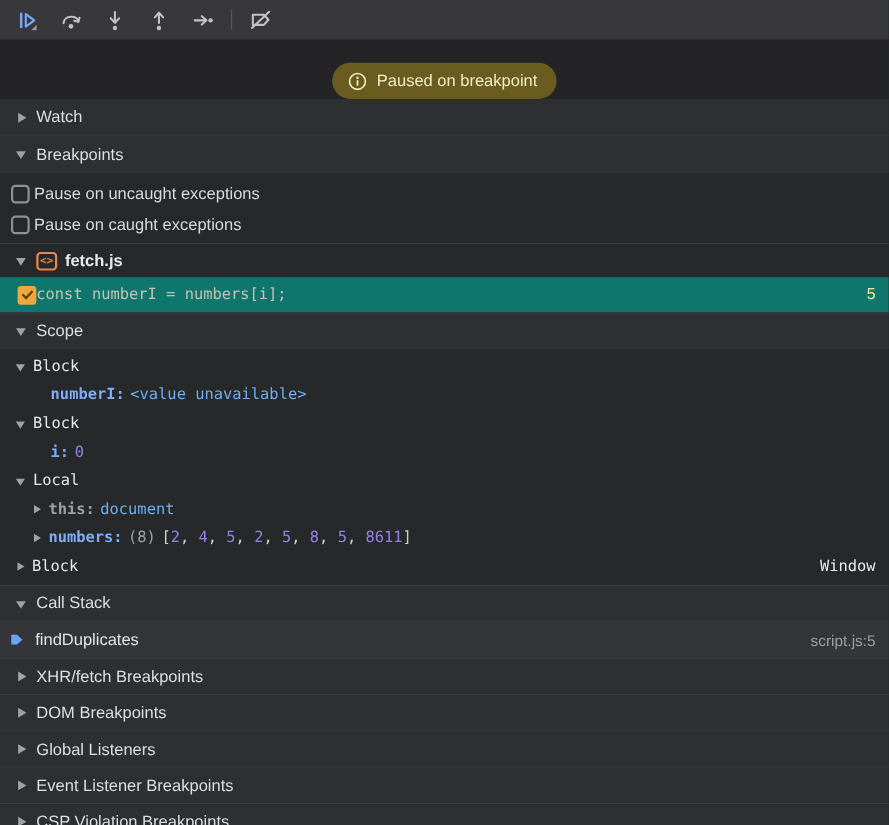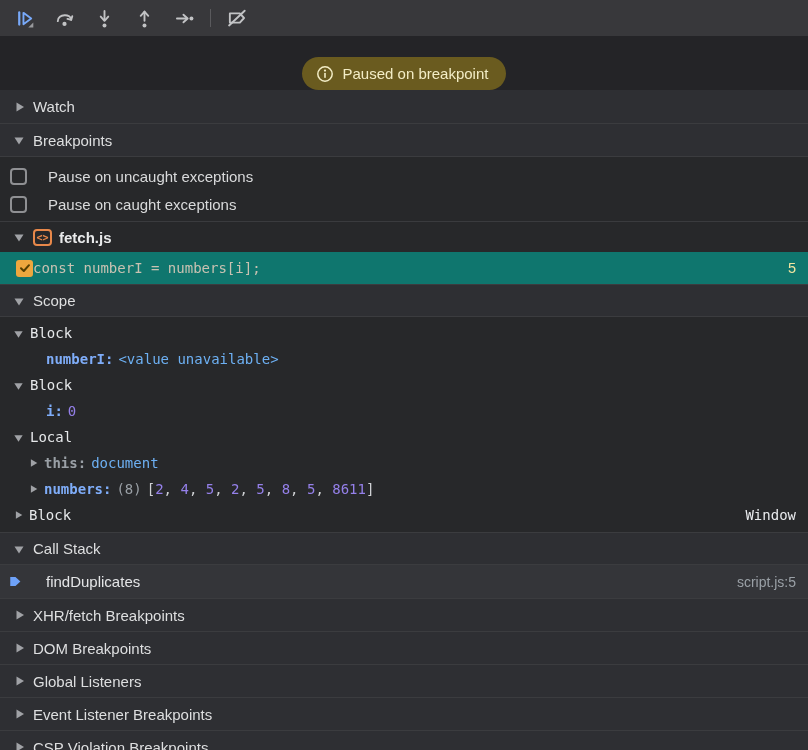--- a/index.html
+++ b/index.html
@@ -43,21 +43,21 @@
     display:flex; align-items:center; gap:7px;
     padding:0 12px 0 12px;
     color:#dedfe0; cursor:pointer;
   }
   .section-header.bordered-top { border-top:1px solid #3b3c3f; }
   .tri { flex:0 0 auto; display:block; }
 
   
   .bp-content { background:#27282a; padding-top:5px; }
   .cbx-row {
-    height:28px; display:flex; align-items:center; gap:21px;
+    height:28px; display:flex; align-items:center; gap:4px;
     padding-left:10px; color:#d9dadb;
   }
   .cbx {
     width:17px; height:17px; border:2px solid #8f9093; border-radius:4px;
     background:transparent; cursor:pointer; flex:0 0 auto;
   }
   .file-row {
     height:31px; margin-top:3px; border-top:1px solid #3a3b3e;
     display:flex; align-items:center; gap:7px; padding-left:12px; cursor:pointer;
   }
@@ -99,21 +99,21 @@
   .v-obj { color:#6db0f3; }
   .v-num, .num { color:#9580ea; }
   .v-count { color:#9aa0a6; }
   .punct { color:#cfd1d4; }
   .spacer { flex:1; }
   .right-val { padding-right:12px; color:#e8eaed; }
 
   
   .frame-row {
     height:33px; background:#343539;
-    display:flex; align-items:center; gap:23px;
+    display:flex; align-items:center; gap:9px;
     padding:0 12px 0 8px; cursor:pointer; color:#e4e5e7;
   }
   .frame-loc { color:#9aa0a6; font-size:14px; }
 
   .gap-line { height:0; border-top:1px solid #3b3c3f; }
 </style>
 </head>
 <body>
 
 <div class="toolbar">

